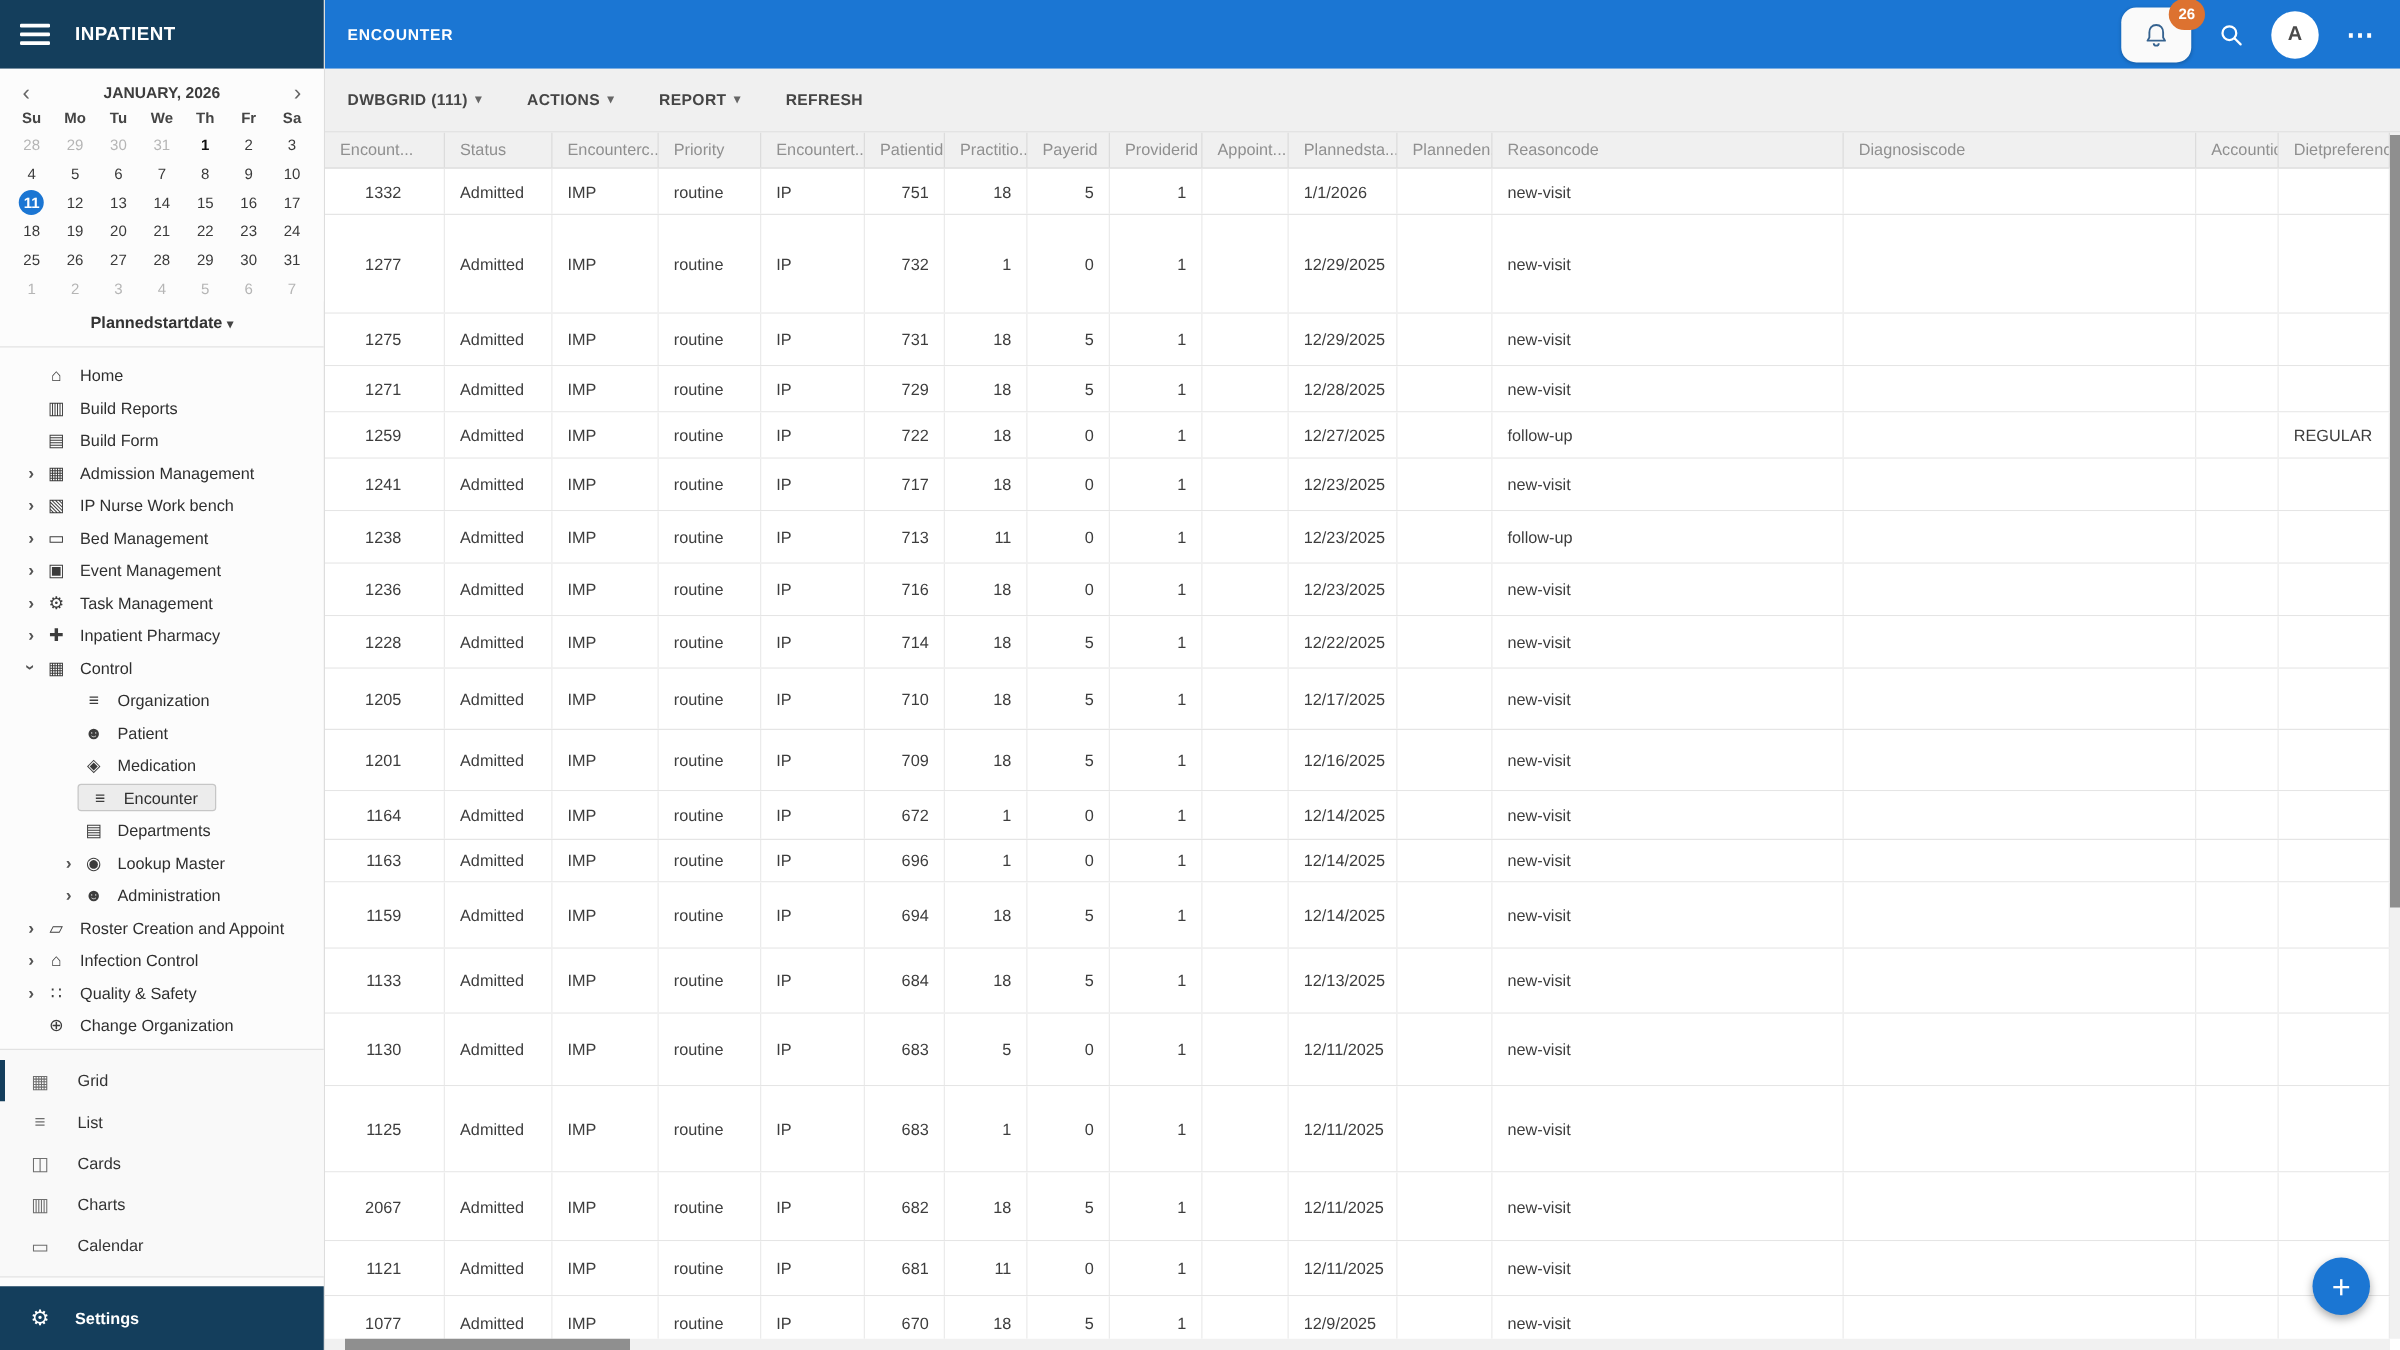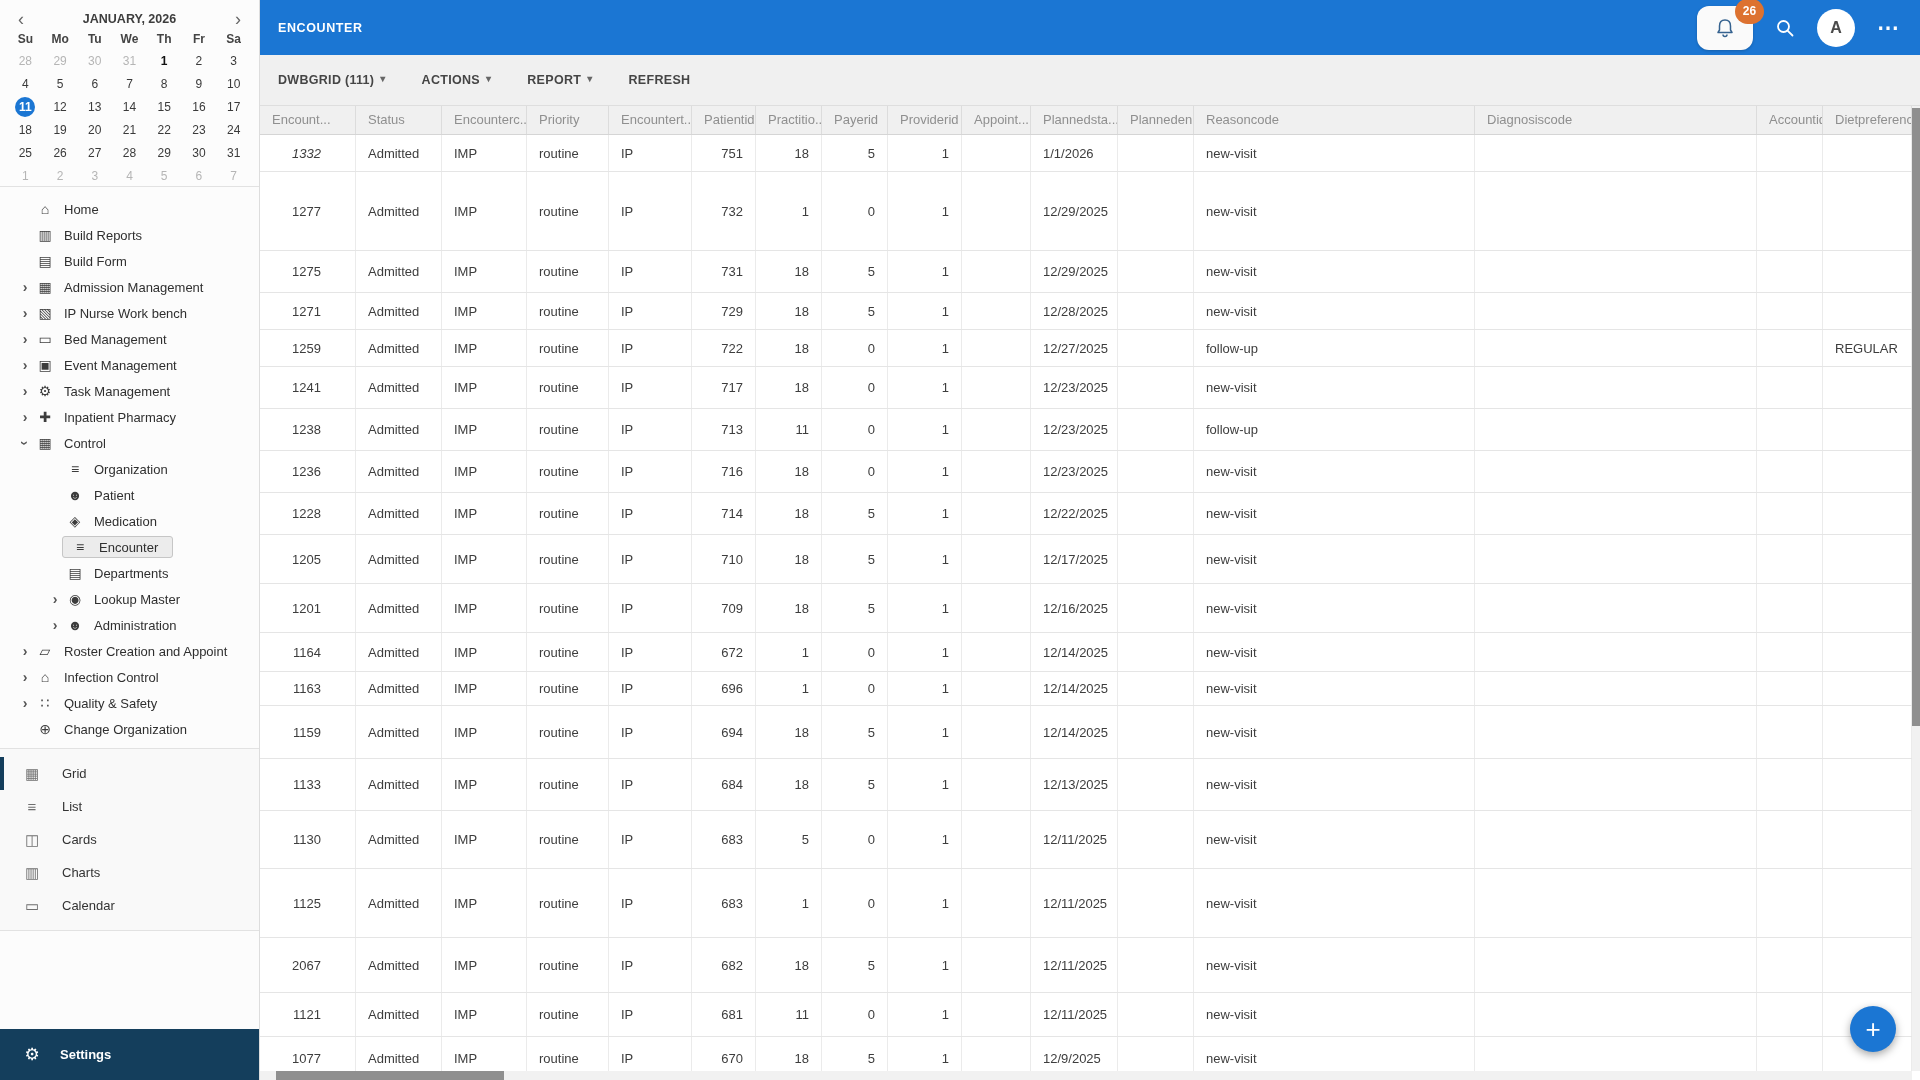--- a/index.html
+++ b/index.html
@@ -90,20 +90,28 @@
   .fab { position:absolute; right:24px; bottom:28px; width:46px; height:46px; border-radius:50%; background:#1b76d3;
       color:#fff; font-size:26px; display:flex; align-items:center; justify-content:center;
       box-shadow:0 3px 8px rgba(0,0,0,.35); cursor:pointer; }
 </style>
 </head>
 <body>
 
 <div class="app">
 
   <div class="sidebar">
+    <div class="sb-header">
+      <div class="hamburger">
+          <div></div>
+          <div></div>
+          <div></div>
+        </div>
+      <div class="sb-title">INPATIENT</div>
+    </div>
 
     <div class="calendar">
       <div class="cal-head">
         <span class="cal-arrow">‹</span>
         <span class="cal-title">JANUARY, 2026</span>
         <span class="cal-arrow">›</span>
       </div>
       <div class="cal-grid">
           <span class="cal-dow">Su</span>
           <span class="cal-dow">Mo</span>
@@ -149,20 +157,24 @@
           <span class="cal-date"><span>31</span></span>
           <span class="cal-date muted"><span>1</span></span>
           <span class="cal-date muted"><span>2</span></span>
           <span class="cal-date muted"><span>3</span></span>
           <span class="cal-date muted"><span>4</span></span>
           <span class="cal-date muted"><span>5</span></span>
           <span class="cal-date muted"><span>6</span></span>
           <span class="cal-date muted"><span>7</span></span>
         </div>
     </div>
+    <div class="planned-label">
+      <span>Plannedstartdate</span>
+      <span class="caret">▾</span>
+    </div>
     <div class="sb-divider"></div>
 
     <div class="menu">
         <div class="menu-item">
           <span class="chev empty">›</span>
           <span class="mi-icon">⌂</span>
           <span class="mi-label">Home</span>
         </div>
         <div class="menu-item">
           <span class="chev empty">›</span>
@@ -358,21 +370,21 @@
           <div class="gh-cell" style="width: 69px;">Appoint...</div>
           <div class="gh-cell" style="width: 87px;">Plannedsta...</div>
           <div class="gh-cell" style="width: 76px;">Planneden...</div>
           <div class="gh-cell" style="width: 281px;">Reasoncode</div>
           <div class="gh-cell" style="width: 282px;">Diagnosiscode</div>
           <div class="gh-cell r" style="width: 66px;">Accountid</div>
           <div class="gh-cell" style="width: 89px;">Dietpreferencec</div>
         </div>
       <div class="grid-body">
           <div class="g-row" style="height: 37px;">
-            <div class="g-cell r c0" style="width: 96px; font-style: italic;">1332</div>
+            <div class="g-cell r c0" style="width: 96px;">1332</div>
             <div class="g-cell" style="width: 86px;">Admitted</div>
             <div class="g-cell" style="width: 85px;">IMP</div>
             <div class="g-cell" style="width: 82px;">routine</div>
             <div class="g-cell" style="width: 83px;">IP</div>
             <div class="g-cell r" style="width: 64px;">751</div>
             <div class="g-cell r" style="width: 66px;">18</div>
             <div class="g-cell r" style="width: 66px;">5</div>
             <div class="g-cell r" style="width: 74px;">1</div>
             <div class="g-cell" style="width: 69px;"></div>
             <div class="g-cell" style="width: 87px;">1/1/2026</div>

